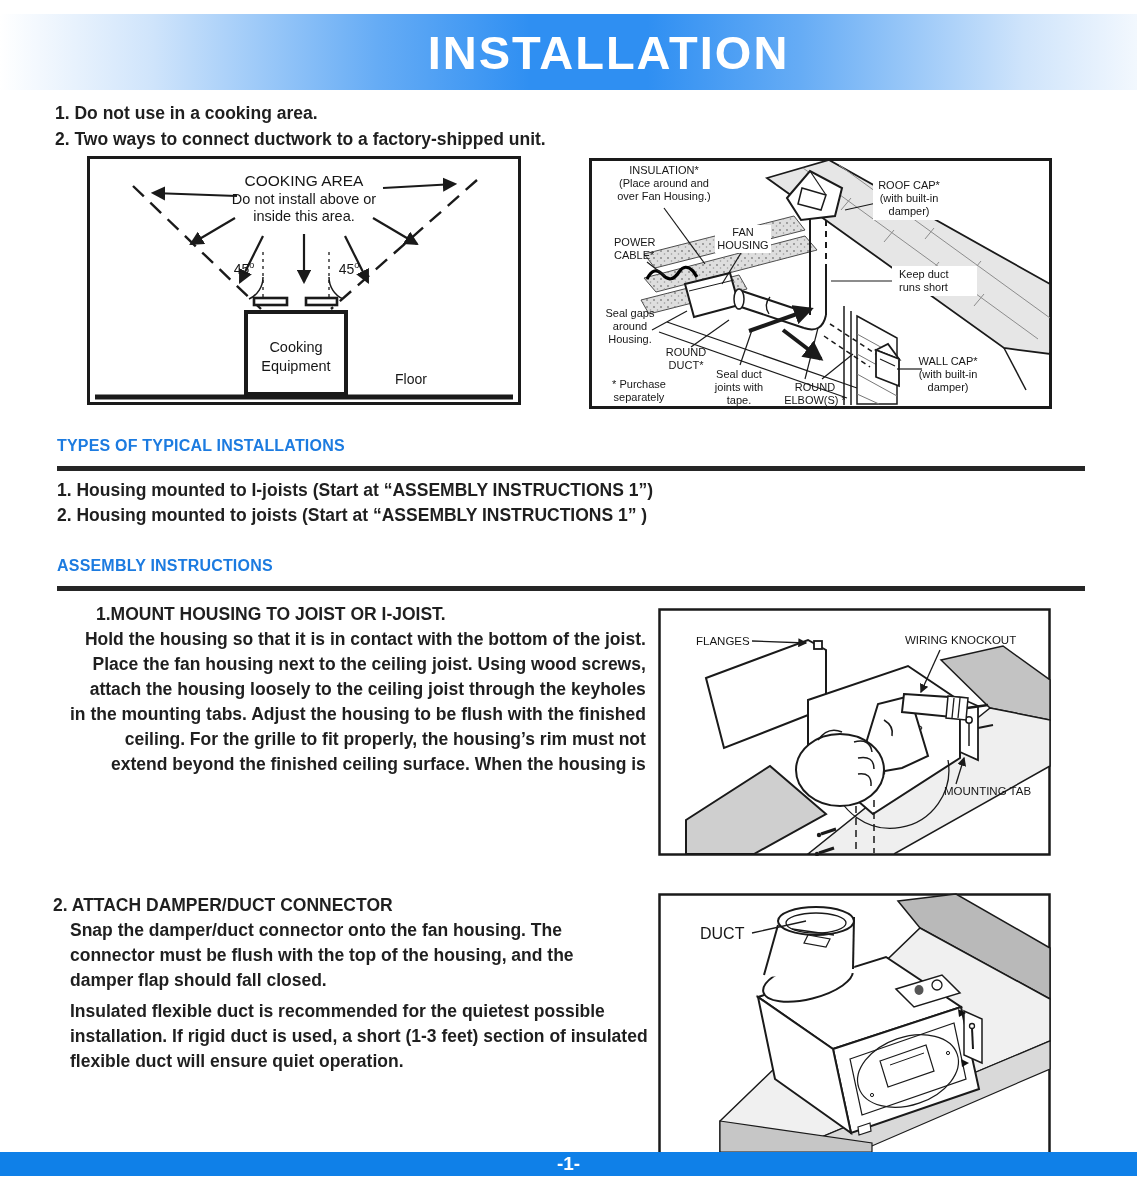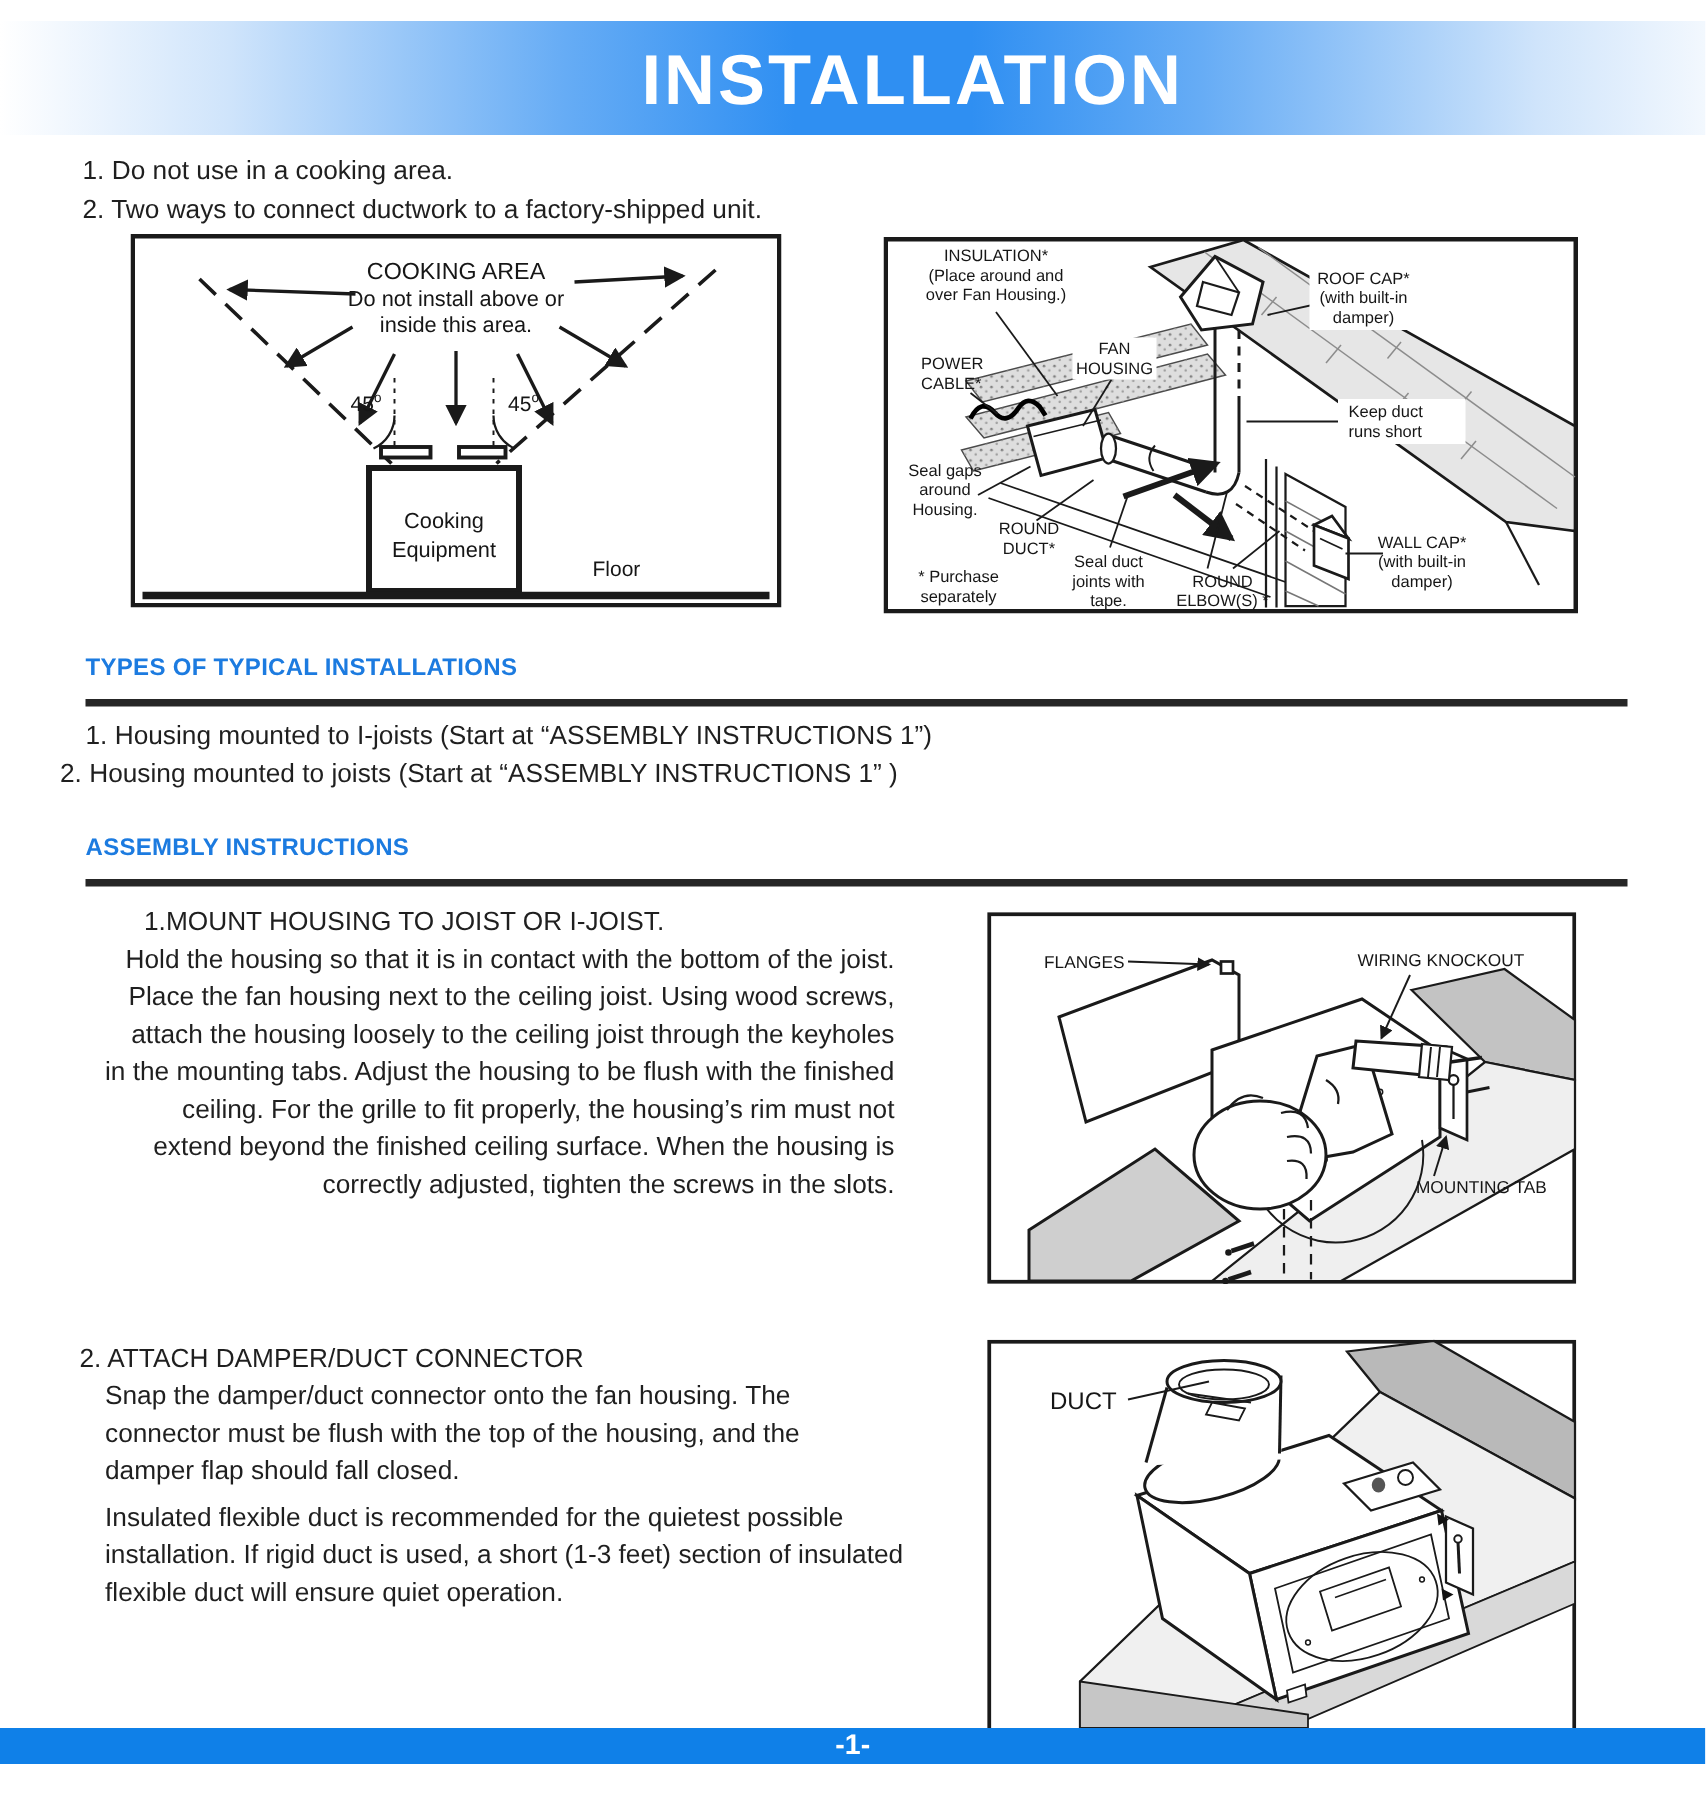--- a/index.html
+++ b/index.html
@@ -3,21 +3,21 @@
 <meta charset="utf-8">
 <style>
   html,body{margin:0;padding:0;background:#ffffff;}
   .page{position:relative;width:1137px;height:1200px;background:#ffffff;overflow:hidden;
         font-family:"Liberation Sans", sans-serif;color:#1f1f1f;}
   .abs{position:absolute;}
   .header-banner{left:0;top:14px;width:1137px;height:76px;
     background:linear-gradient(90deg,#ffffff 0%,#cfe4fb 13%,#66acf5 32%,#2f8ff2 45%,#2f8ff2 55%,#66acf5 68%,#cfe4fb 87%,#ffffff 100%);
     display:flex;align-items:center;justify-content:center;padding-left:40px;}
   .header-title{color:#ffffff;font-size:47px;font-weight:bold;letter-spacing:2px;line-height:1;}
-  .body-line{font-size:17.5px;line-height:25px;white-space:nowrap;}
+  .body-line{font-size:17.5px;line-height:25px;white-space:nowrap;font-weight:bold;}
   .section-heading{font-size:16px;font-weight:bold;color:#1c7be0;letter-spacing:0.2px;white-space:nowrap;}
   .rule{height:5px;background:#262626;}
   .footer-bar{left:0;top:1152px;width:1137px;height:24px;background:#0f80e8;
     color:#ffffff;text-align:center;font-size:19px;font-weight:bold;line-height:24px;}
   svg.diag{position:absolute;}
   svg text{fill:#161616;font-family:"Liberation Sans", sans-serif;}
   .t11{font-size:11px;}
   .t115{font-size:11.5px;}
   .t14{font-size:14px;}
   .t145{font-size:14.5px;}
@@ -214,34 +214,33 @@
       <text class="t11 mid" x="359" y="220">(with built-in</text>
       <text class="t11 mid" x="359" y="233">damper)</text>
       <text class="t11 mid" x="50" y="230">* Purchase</text>
       <text class="t11 mid" x="50" y="243">separately</text>
     </g>
   </svg>
 
   <div class="abs section-heading" style="left:57px;top:437px;">TYPES OF TYPICAL INSTALLATIONS</div>
   <div class="abs rule" style="left:57px;top:466px;width:1028px;"></div>
   <div class="abs body-line" style="left:57px;top:478px;">1. Housing mounted to I-joists (Start at “ASSEMBLY INSTRUCTIONS 1”)</div>
-  <div class="abs body-line" style="left:40px;top:503px;">2. Housing mounted to joists (Start at “ASSEMBLY INSTRUCTIONS 1” )</div>
+  <div class="abs body-line" style="left:57px;top:503px;">2. Housing mounted to joists (Start at “ASSEMBLY INSTRUCTIONS 1” )</div>
 
   <div class="abs section-heading" style="left:57px;top:557px;">ASSEMBLY INSTRUCTIONS</div>
   <div class="abs rule" style="left:57px;top:586px;width:1028px;"></div>
 
   <div class="abs body-line" style="left:53px;top:602px;margin-left:43px;">1.MOUNT HOUSING TO JOIST OR I-JOIST.</div>
   <div class="abs" style="left:70px;top:627px;text-align:right;">
     <div class="body-line">Hold the housing so that it is in contact with the bottom of the joist.</div>
     <div class="body-line">Place the fan housing next to the ceiling joist. Using wood screws,</div>
     <div class="body-line">attach the housing loosely to the ceiling joist through the keyholes</div>
     <div class="body-line">in the mounting tabs. Adjust the housing to be flush with the finished</div>
     <div class="body-line">ceiling. For the grille to fit properly, the housing’s rim must not</div>
     <div class="body-line">extend beyond the finished ceiling surface. When the housing is</div>
-    <div class="body-line">correctly adjusted, tighten the screws in the slots.</div>
   </div>
 
   <svg class="diag" style="left:658px;top:608px;" width="393" height="248" viewBox="0 0 393 248">
     <defs>
       <marker id="m-ar" viewBox="0 0 10 10" refX="8.5" refY="5" markerWidth="7" markerHeight="7" orient="auto-start-reverse">
         <path d="M0,0L10,5L0,10z" fill="#1a1a1a"></path>
       </marker>
     </defs>
     <rect x="1.5" y="1.5" width="390" height="245" fill="#ffffff" stroke="#1a1a1a" stroke-width="2.5"></rect>
 

